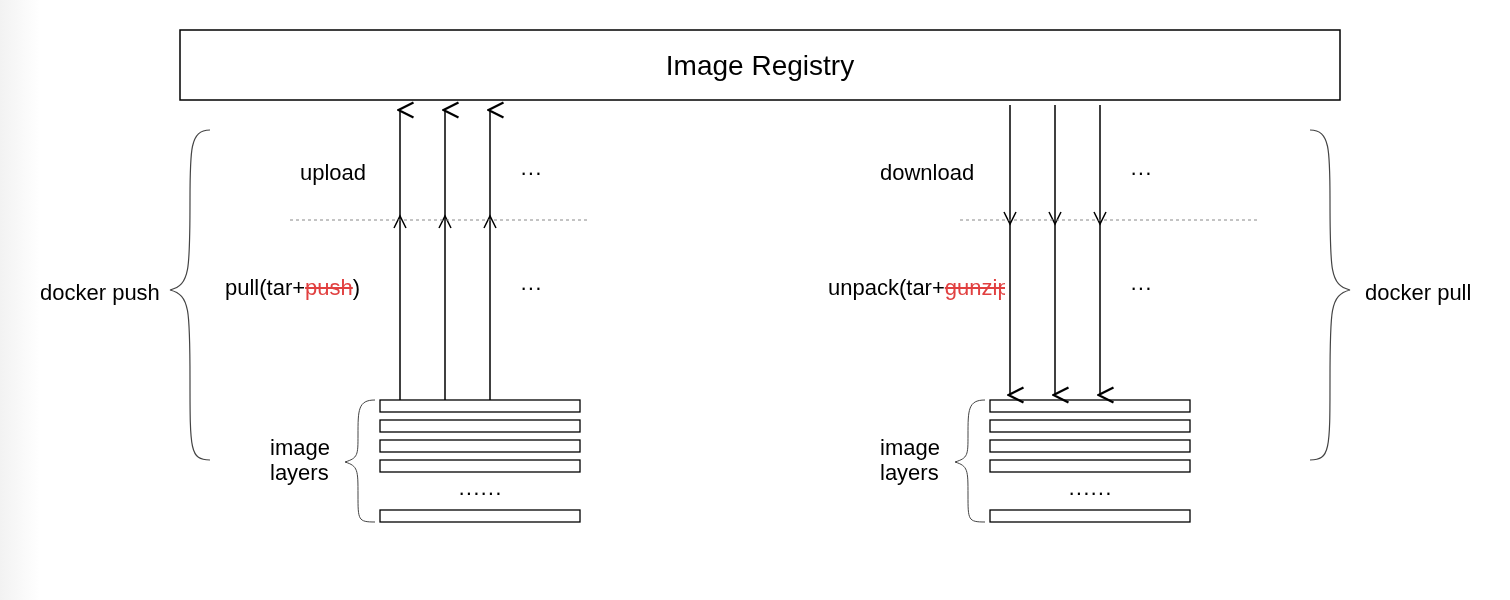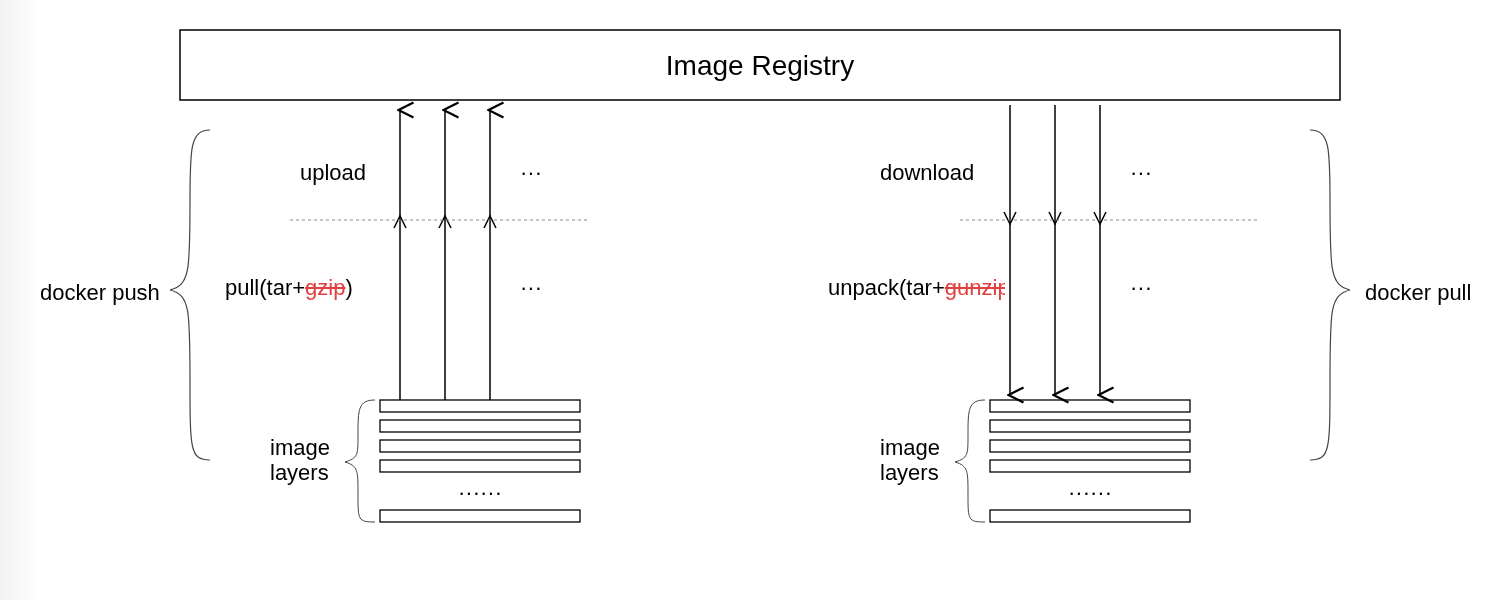--- a/index.html
+++ b/index.html
@@ -58,21 +58,21 @@
     <path d="M484,228 L490,216 L496,228"></path>
   </g>
 
   <text x="300" y="180" class="lbl">upload</text>
   <text x="520" y="180" class="lbl">···</text>
 
   <line x1="290" y1="220" x2="590" y2="220" stroke="#888" stroke-width="1" stroke-dasharray="3 3"></line>
 
   <foreignObject x="225" y="275" width="170" height="30">
     <div xmlns="http://www.w3.org/1999/xhtml" class="lbl" style="white-space:nowrap;">
-      <span>pull(tar+</span><span class="strike">gzip</span><span>)</span>
+      <span>pull(tar+</span><span class="strike">push</span><span>)</span>
     </div>
   </foreignObject>
   <text x="520" y="295" class="lbl">···</text>
 
   <g stroke="#000" stroke-width="1.3" fill="none">
     <rect x="380" y="400" width="200" height="12"></rect>
     <rect x="380" y="420" width="200" height="12"></rect>
     <rect x="380" y="440" width="200" height="12"></rect>
     <rect x="380" y="460" width="200" height="12"></rect>
     <rect x="380" y="510" width="200" height="12"></rect>

